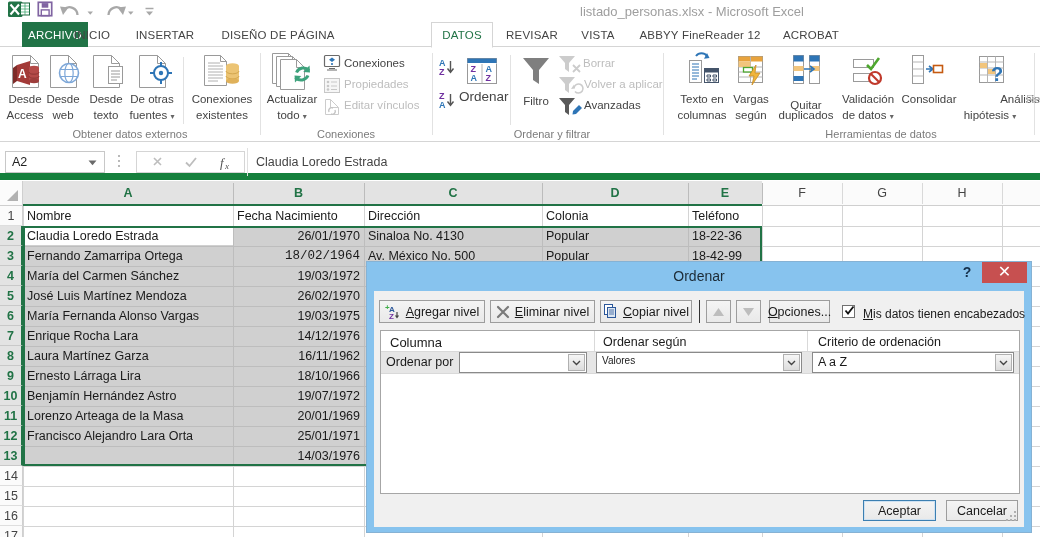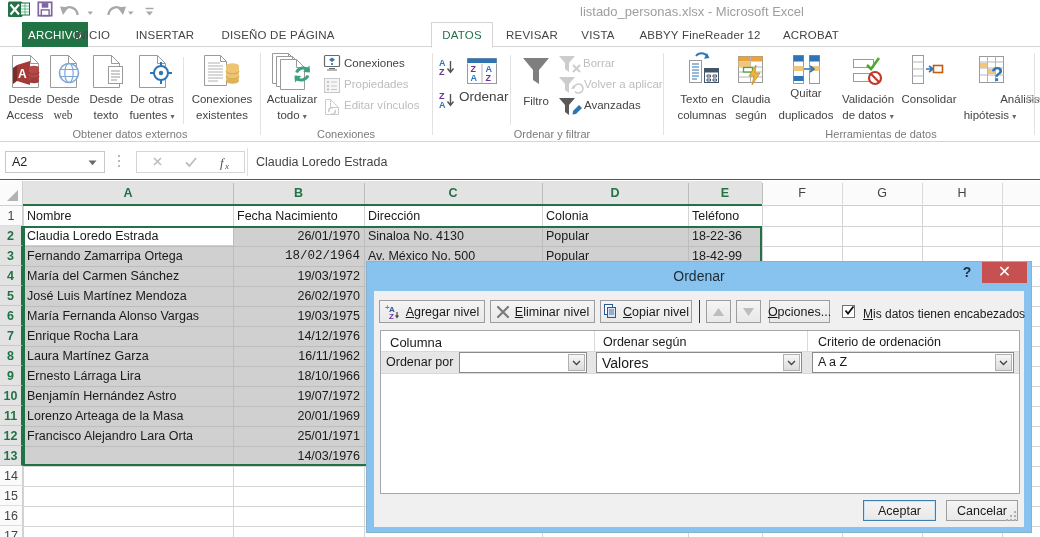--- a/index.html
+++ b/index.html
@@ -16,21 +16,21 @@
 #tab-datos { background:#fff; color:#217346; border:1px solid #d5d5d5; border-bottom:1px solid #fff; height:26px; z-index:2; }
 
 #ribbon { left:0; top:47px; width:1040px; height:95px; background:#fff; border-bottom:1px solid #d5d5d5; }
 .gsep { position:absolute; width:1px; background:#e2e2e2; }
 .glabel { position:absolute; top:81px; font-size:11px; color:#7b7b7b; transform:translateX(-50%); white-space:nowrap; }
 .rlbl { position:absolute; transform:translateX(-50%); font-size:11.5px; color:#444; white-space:nowrap; }
 .slbl { position:absolute; font-size:11.5px; color:#444; white-space:nowrap; }
 .slbl.gray { color:#bdbdbd; }
 .dar { font-size:8px; color:#666; }
 
-#fbar { left:0; top:142px; width:1040px; height:38px; background:#fff; border-bottom:1px solid #15803d; }
+#fbar { left:0; top:142px; width:1040px; height:38px; background:#fff; border-bottom:7px solid #15803d; }
 #namebox { left:5px; top:9px; width:100px; height:22px; border:1px solid #c8c8c8; background:#fff; font-size:12.5px; color:#222; padding:3px 6px; }
 #fxbox { left:136px; top:9px; width:109px; height:22px; border:1px solid #d5d5d5; background:#fff; }
 #ftext { left:256px; top:13px; font-size:12.5px; color:#444; }
 
 #grid { left:0; top:180px; width:1040px; height:357px; background:#fff; }
 .colhdr { position:absolute; top:1px; height:25px; font-size:12.5px; display:flex; align-items:center; justify-content:center; }
 .colhdr.sel { background:#e3e3e3; color:#217346; font-weight:bold; border-bottom:2px solid #217346; }
 .colhdr.uns { background:#fbfbfb; color:#444; border-bottom:1px solid #cfcfcf; }
 .rowhdr { position:absolute; left:0; width:23px; height:20px; font-size:12.5px; display:flex; align-items:center; justify-content:center; }
 .rowhdr.sel { background:#e3e3e3; color:#217346; font-weight:bold; border-right:2px solid #217346; border-bottom:1px solid #c9c9c9; }
@@ -91,42 +91,42 @@
 <div class="gsep" style="left:510px;top:8px;height:70px;"></div>
 <div class="gsep" style="left:663px;top:6px;height:82px;"></div>
 <div class="gsep" style="left:1034px;top:6px;height:82px;"></div>
 <div class="glabel" style="left:130px;">Obtener datos externos</div>
 <div class="glabel" style="left:346px;">Conexiones</div>
 <div class="glabel" style="left:552px;">Ordenar y filtrar</div>
 <div class="glabel" style="left:881px;">Herramientas de datos</div>
 <div class="rlbl" style="left:25px;top:46px;">Desde</div>
 <div class="rlbl" style="left:25px;top:62px;">Access</div>
 <div class="rlbl" style="left:63px;top:46px;">Desde</div>
-<div class="rlbl" style="left:63px;top:62px;font-family:Liberation Serif, serif;">web</div>
+<div class="rlbl" style="left:63px;top:62px;">web</div>
 <div class="rlbl" style="left:106px;top:46px;">Desde</div>
 <div class="rlbl" style="left:106px;top:62px;">texto</div>
 <div class="rlbl" style="left:152px;top:46px;">De otras</div>
 <div class="rlbl" style="left:152px;top:62px;">fuentes <span class="dar">▾</span></div>
 <div class="rlbl" style="left:222px;top:46px;">Conexiones</div>
 <div class="rlbl" style="left:222px;top:62px;">existentes</div>
 <div class="rlbl" style="left:292px;top:46px;">Actualizar</div>
 <div class="rlbl" style="left:292px;top:62px;">todo <span class="dar">▾</span></div>
 <div class="slbl" style="left:344px;top:10px;">Conexiones</div>
 <div class="slbl gray" style="left:344px;top:31px;">Propiedades</div>
 <div class="slbl gray" style="left:344px;top:52px;">Editar vínculos</div>
 <div class="slbl" style="left:459px;top:42px;font-size:13.5px;">Ordenar</div>
 <div class="rlbl" style="left:536px;top:48px;">Filtro</div>
 <div class="slbl gray" style="left:583px;top:10px;">Borrar</div>
 <div class="slbl gray" style="left:584px;top:31px;">Volver a aplicar</div>
 <div class="slbl" style="left:584px;top:52px;">Avanzadas</div>
 <div class="rlbl" style="left:702px;top:46px;">Texto en</div>
 <div class="rlbl" style="left:702px;top:62px;">columnas</div>
-<div class="rlbl" style="left:751px;top:46px;">Claudia</div>
+<div class="rlbl" style="left:751px;top:46px;">Vargas</div>
 <div class="rlbl" style="left:751px;top:62px;">según</div>
-<div class="rlbl" style="left:806px;top:40px;">Quitar</div>
+<div class="rlbl" style="left:806px;top:52px;">Quitar</div>
 <div class="rlbl" style="left:806px;top:62px;">duplicados</div>
 <div class="rlbl" style="left:868px;top:46px;">Validación</div>
 <div class="rlbl" style="left:868px;top:62px;">de datos <span class="dar">▾</span></div>
 <div class="rlbl" style="left:1028px;top:46px;">Análisis de</div>
 <div class="rlbl" style="left:990px;top:62px;">hipótesis <span class="dar">▾</span></div>
 <div class="rlbl" style="left:929px;top:46px;">Consolidar</div>
 <div class="slbl gray" style="left:1026px;top:46px;">Re</div>
 </div>
 <svg class="abs" style="left:0;top:47px;" width="345" height="80" viewBox="0 0 345 80">
     <path d="M12.5 8.5 h18 l8 8 v24 h-26 z" fill="#fff" stroke="#9a9a9a" stroke-width="1"></path>
@@ -443,21 +443,21 @@
 <div style="position:absolute;left:12px;top:64px;font-size:12.5px;color:#1a1a1a;">Ordenar por</div>
 <div style="position:absolute;left:85px;top:61px;width:128px;height:21px;background:#fff;border:1px solid #8a8a8a;">
         <div style="position:absolute;left:5px;top:2px;font-size:12.5px;color:#1a1a1a;"></div>
         <div style="position:absolute;right:1px;top:1px;width:17px;height:17px;background:linear-gradient(#f6f6f6,#dcdcdc);border:1px solid #b0b0b0;">
           <svg width="9" height="6" style="position:absolute;left:3px;top:5px;" viewBox="0 0 9 6">
             <path d="M1 1 L4.5 4.5 L8 1" stroke="#444" stroke-width="1.4" fill="none"></path>
           </svg>
         </div>
       </div>
 <div style="position:absolute;left:222px;top:61px;width:206px;height:21px;background:#fff;border:1px solid #8a8a8a;">
-        <div style="position:absolute;left:5px;top:2px;font-size:14px;color:#1a1a1a;">Valores</div>
+        <div style="position:absolute;left:5px;top:2px;font-size:10px;color:#1a1a1a;">Valores</div>
         <div style="position:absolute;right:1px;top:1px;width:17px;height:17px;background:linear-gradient(#f6f6f6,#dcdcdc);border:1px solid #b0b0b0;">
           <svg width="9" height="6" style="position:absolute;left:3px;top:5px;" viewBox="0 0 9 6">
             <path d="M1 1 L4.5 4.5 L8 1" stroke="#444" stroke-width="1.4" fill="none"></path>
           </svg>
         </div>
       </div>
 <div style="position:absolute;left:438px;top:61px;width:202px;height:21px;background:#fff;border:1px solid #8a8a8a;">
         <div style="position:absolute;left:5px;top:2px;font-size:12.5px;color:#1a1a1a;">A a Z</div>
         <div style="position:absolute;right:1px;top:1px;width:17px;height:17px;background:linear-gradient(#f6f6f6,#dcdcdc);border:1px solid #b0b0b0;">
           <svg width="9" height="6" style="position:absolute;left:3px;top:5px;" viewBox="0 0 9 6">

